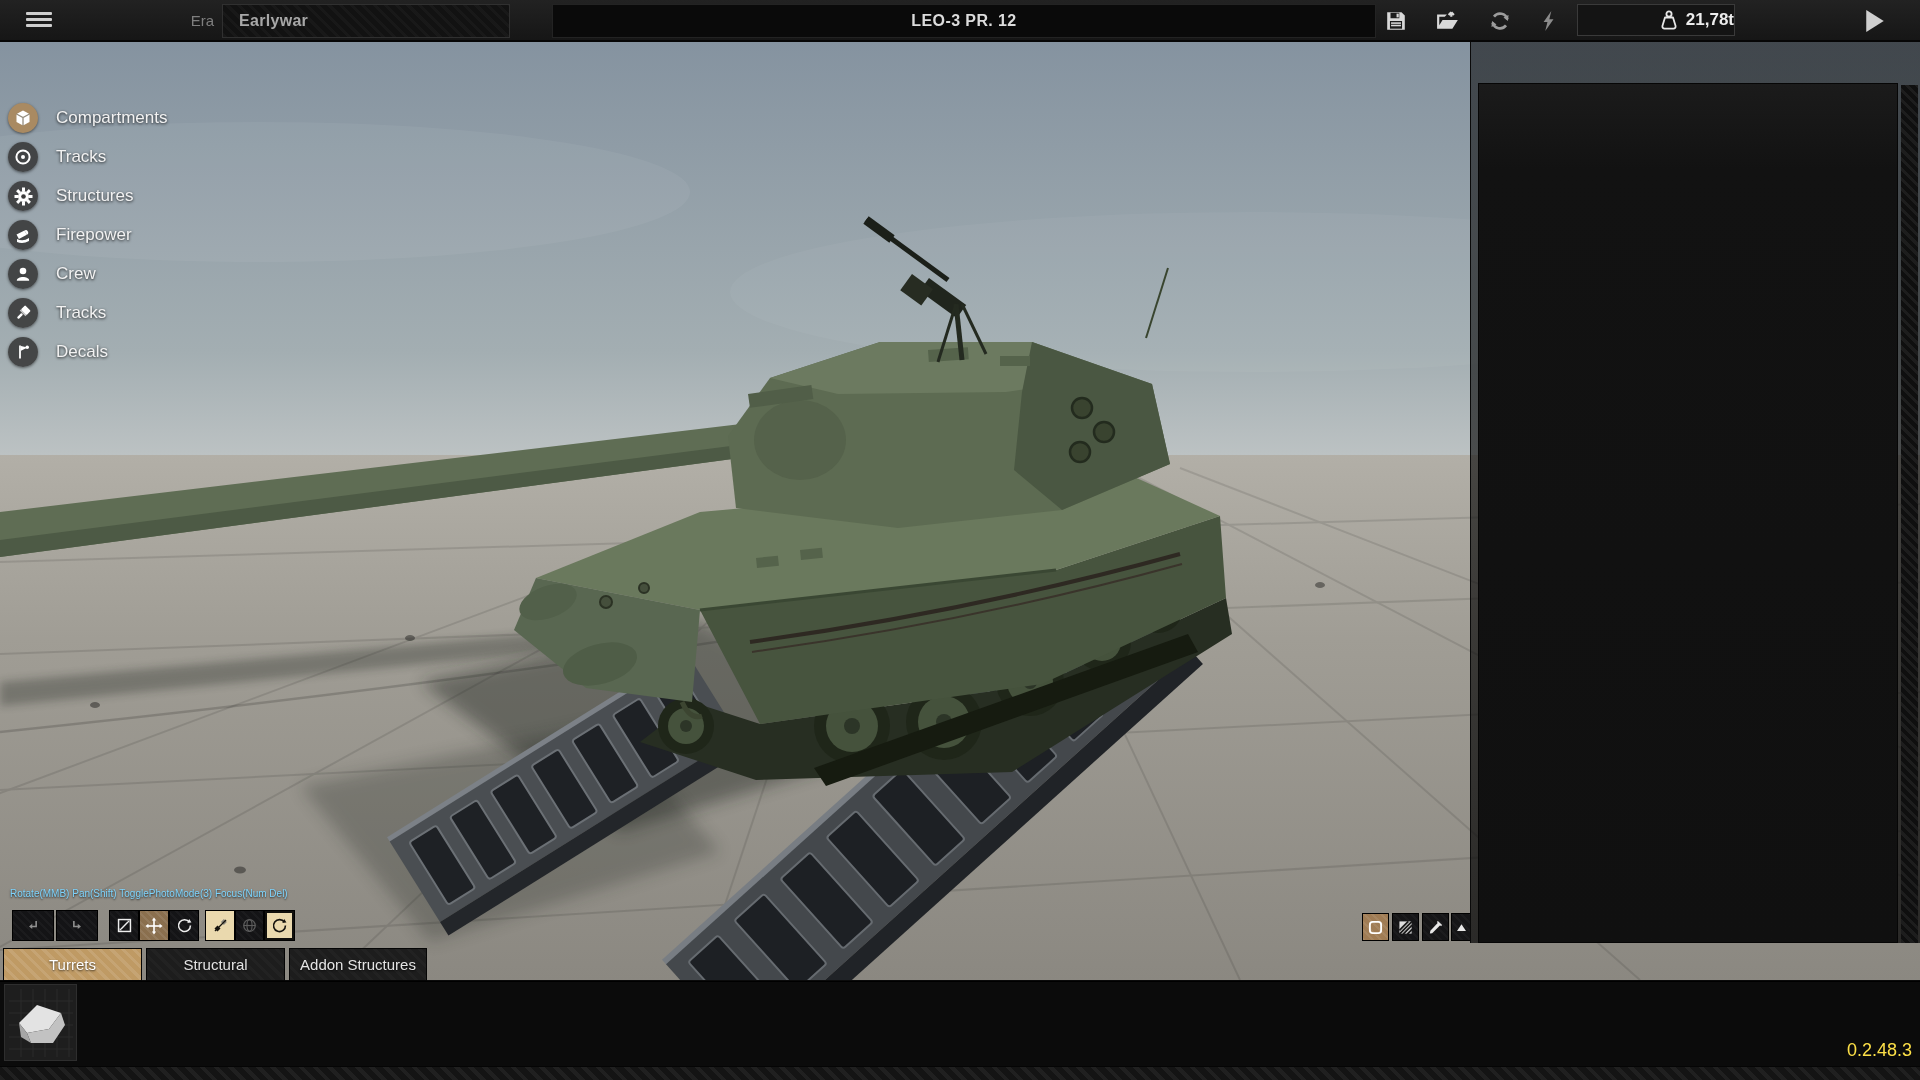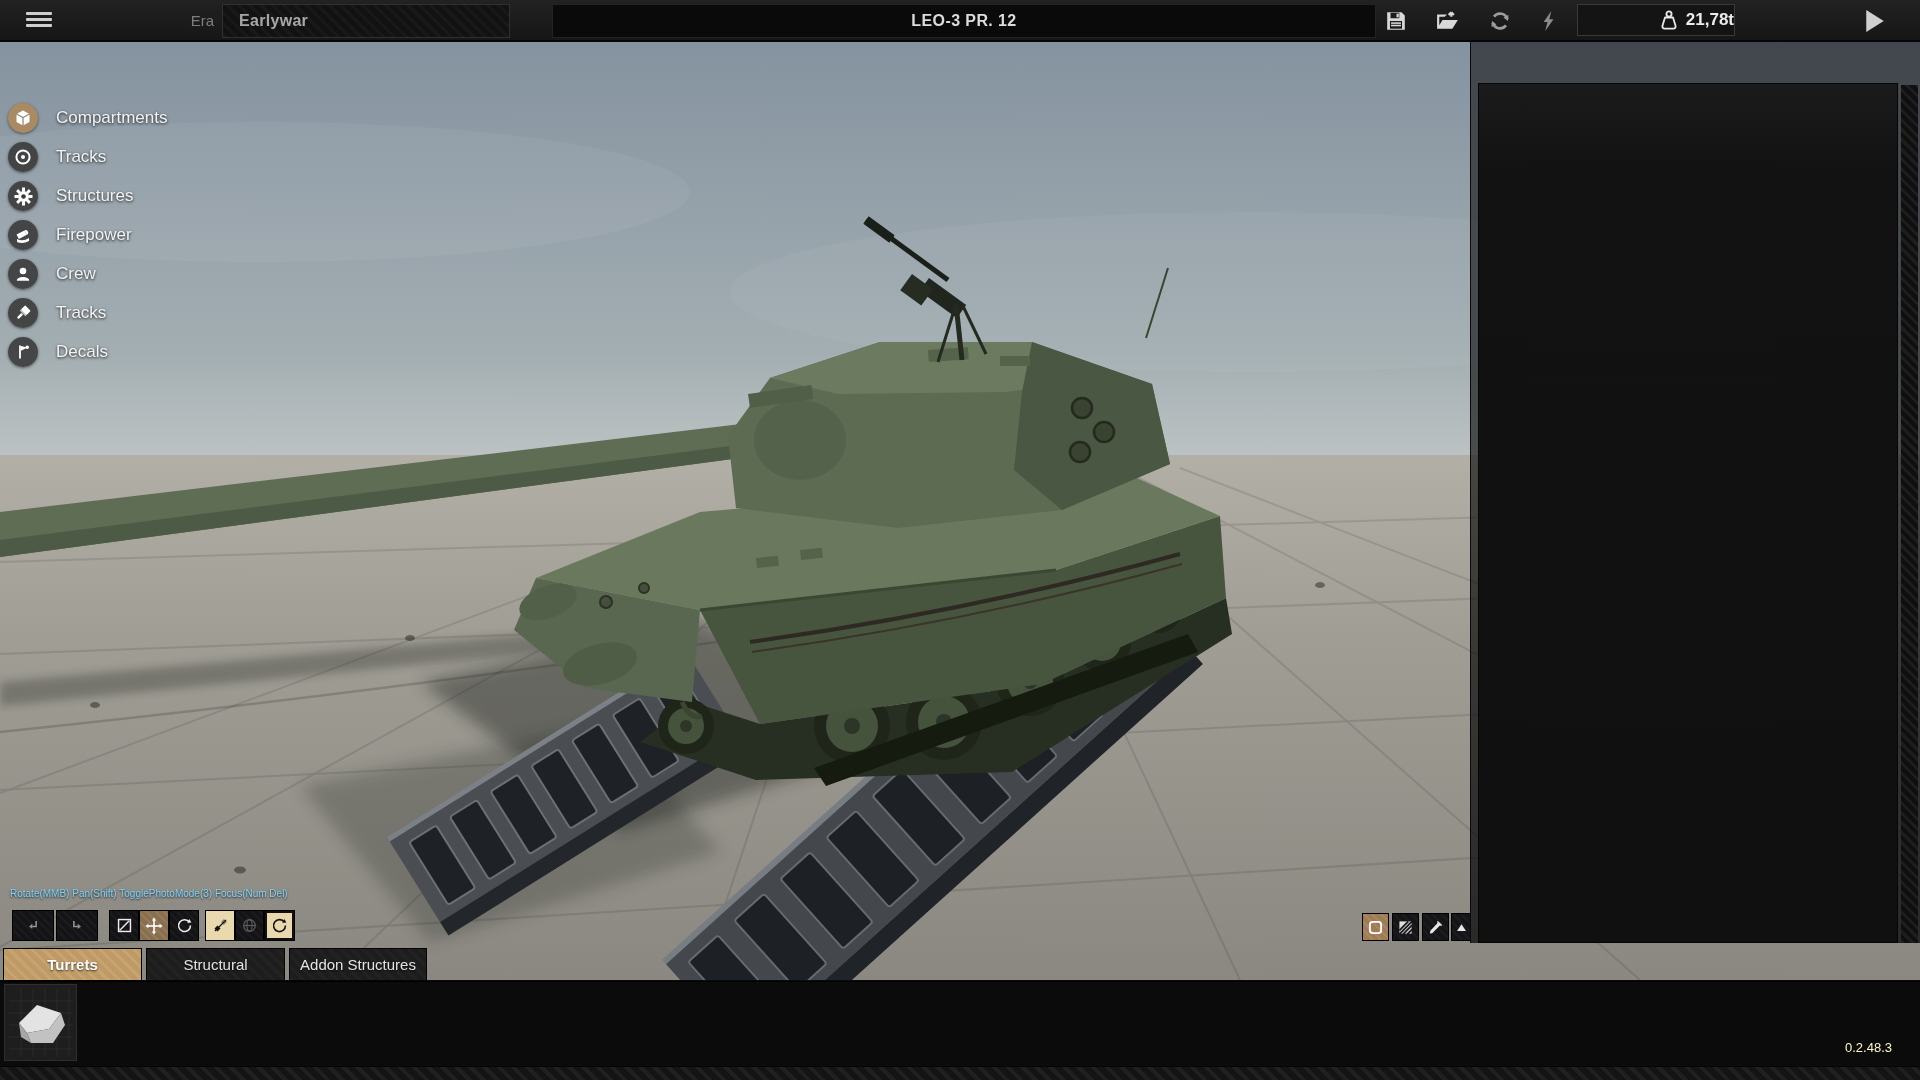--- a/index.html
+++ b/index.html
@@ -62,29 +62,29 @@
             background:linear-gradient(#1b1b1b,#121212 10%,#101010);border:1px solid #060606;}
   .rp-scroll{position:absolute;left:1901px;top:85px;width:17px;height:858px;
              background:repeating-linear-gradient(45deg,#1d1d1d 0 3px,#0f0f0f 3px 7px);cursor:pointer;}
 
   
   .tab{position:absolute;top:948px;height:33px;display:flex;align-items:center;justify-content:center;
        font-size:15px;color:#e4e4e4;cursor:pointer;border:1px solid #050505;
        background:#1d1d1d repeating-linear-gradient(45deg,rgba(255,255,255,.025) 0 3px,transparent 3px 8px);
        text-shadow:0 1px 2px rgba(0,0,0,.7);}
   .tab.active{background:#bf9a64 repeating-linear-gradient(45deg,rgba(255,255,255,.10) 0 3px,transparent 3px 8px);
-              color:#ffffff;font-weight:bold;text-align:right;}
+              color:#ffffff;font-weight:normal;text-align:right;}
 
   
   .bottom-panel{position:absolute;left:0;top:981px;width:1920px;height:85px;
                 background:#0b0b0b;border-top:1px solid #000;}
   .thumb-tile{position:absolute;left:4px;top:2px;width:73px;height:77px;
               background:#1e1e1e;border:1px solid #2e2e2e;cursor:pointer;
               display:flex;align-items:center;justify-content:center;}
-  .version{position:absolute;right:28px;top:1040px;font-size:13px;color:#fef9c3;}
+  .version{position:absolute;right:8px;top:1040px;font-size:18px;color:#fde047;}
   .bottom-stripes{position:absolute;left:0;top:1066px;width:1920px;height:14px;border-top:1px solid #050505;
         background:#141414 repeating-linear-gradient(45deg,rgba(255,255,255,.05) 0 4px,transparent 4px 10px);cursor:pointer;}
 </style>
 </head>
 <body>
 
 <div id="stage">
 
   <div class="viewport">
     <svg width="1920" height="938" viewBox="0 0 1920 938">

